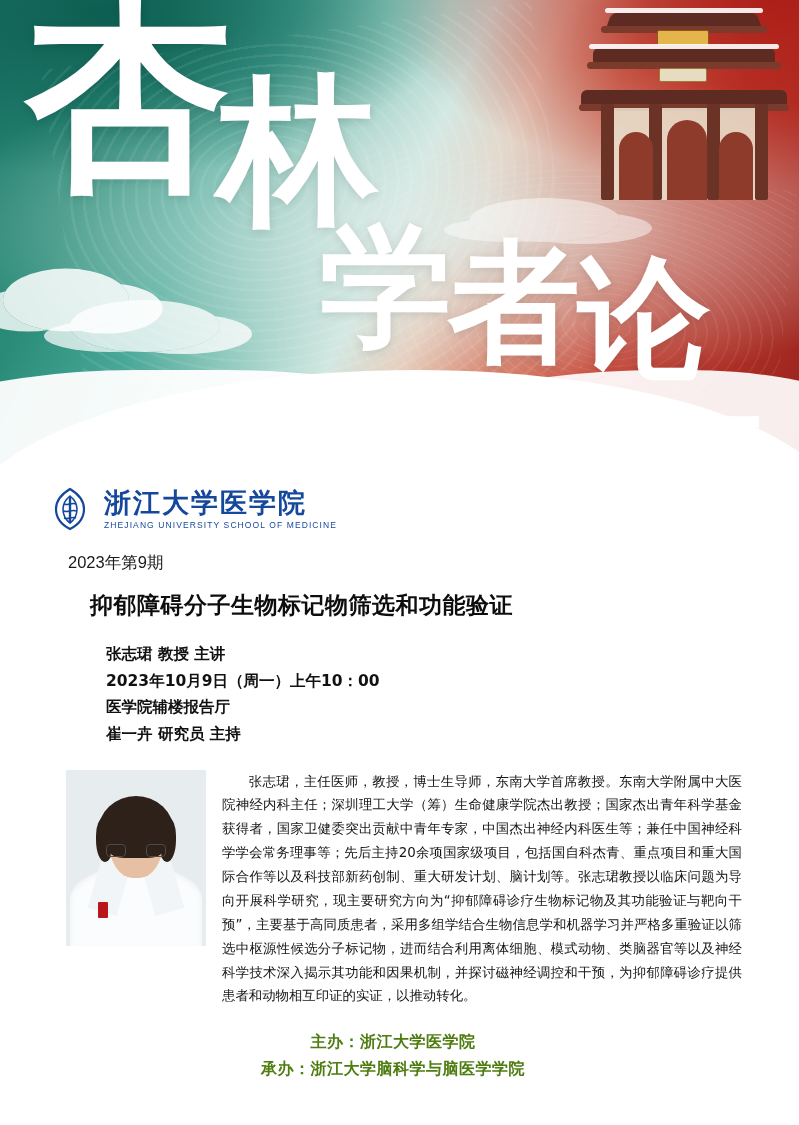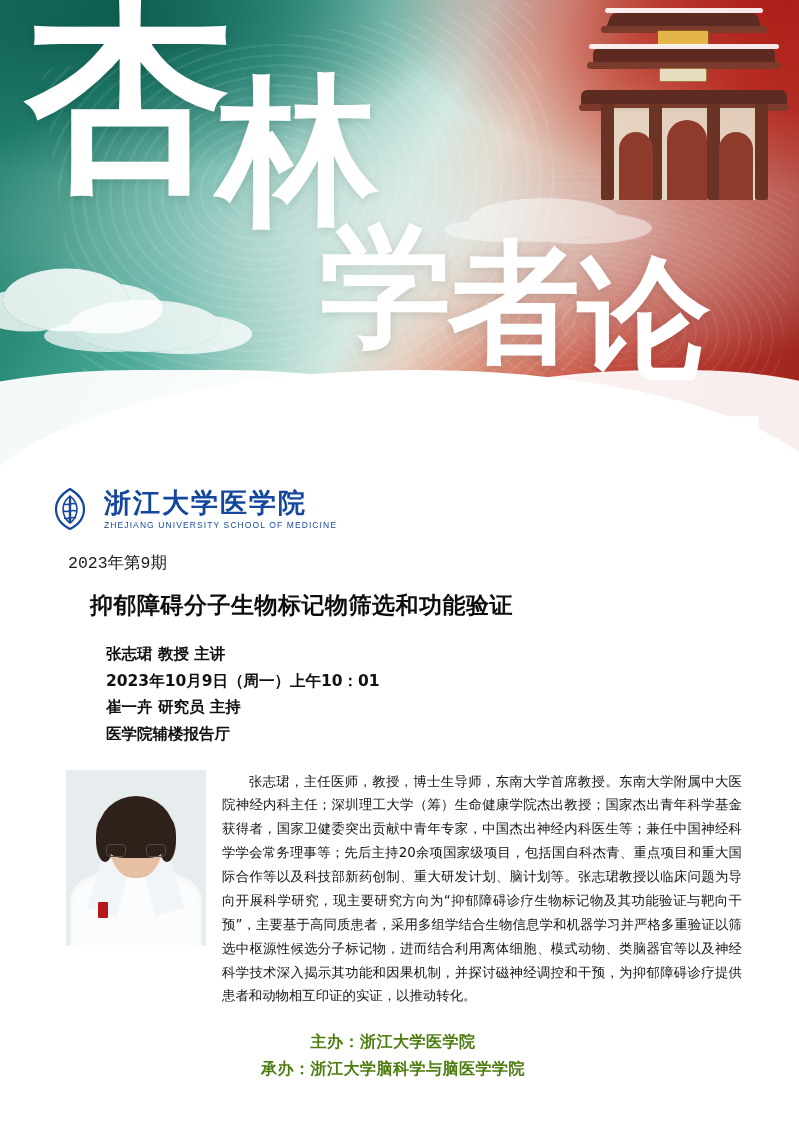--- a/index.html
+++ b/index.html
@@ -233,21 +233,21 @@
     letter-spacing: 1.1px;
     margin-top: 5px;
     line-height: 1;
   }
 
   .issue {
     margin-top: 14px;
     margin-left: 24px;
     font-size: 16.5px;
     color: #1a1a1a;
-    font-family: Liberation Mono, monospace;
+    font-family: Liberation Sans, sans-serif;
   }
 
   .talk-title {
     margin-top: 16px;
     margin-left: 46px;
     font-size: 23px;
     font-weight: 700;
     color: #0d0d0d;
     font-family: "DejaVu Sans", sans-serif;
     letter-spacing: 0.5px;
@@ -436,23 +436,23 @@
         <div class="logo-text-en">ZHEJIANG UNIVERSITY SCHOOL OF MEDICINE</div>
       </div>
     </div>
 
     <div class="issue">2023年第9期</div>
 
     <div class="talk-title">抑郁障碍分子生物标记物筛选和功能验证</div>
 
     <div class="meta">
       <div>张志珺 教授 主讲</div>
-      <div>2023年10月9日（周一）上午10：01</div>
+      <div>2023年10月9日（周一）上午10：00</div>
+      <div>医学院辅楼报告厅</div>
       <div>崔一卉 研究员 主持</div>
-      <div>医学院辅楼报告厅</div>
     </div>
 
     <div class="bio-block">
       <div class="portrait">
         <div class="bg"></div>
         <div class="coat"></div>
         <div class="collar-l"></div>
         <div class="collar-r"></div>
         <div class="neck"></div>
         <div class="hair-s-l"></div>

